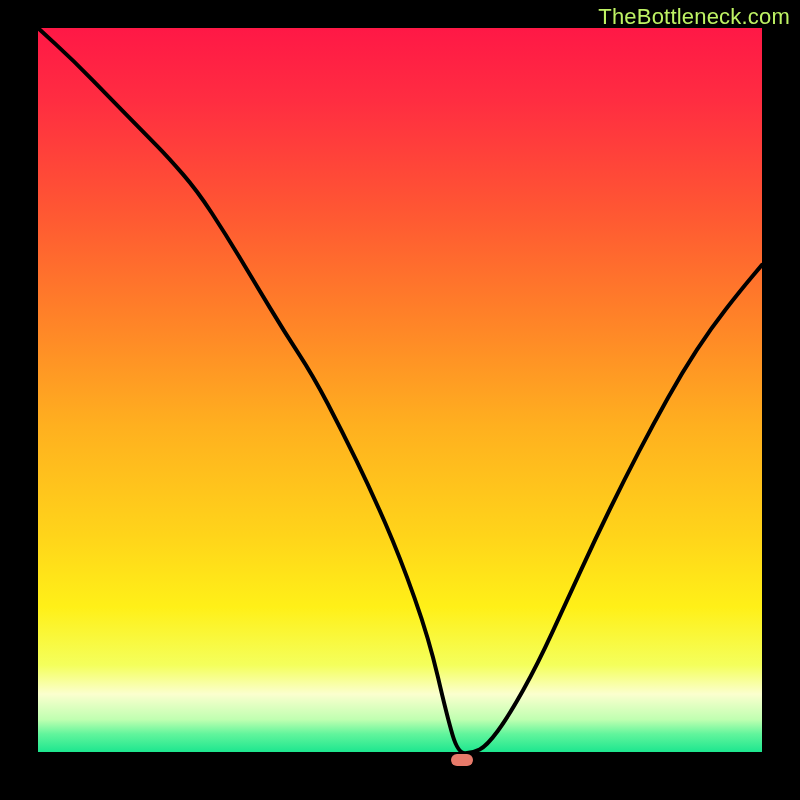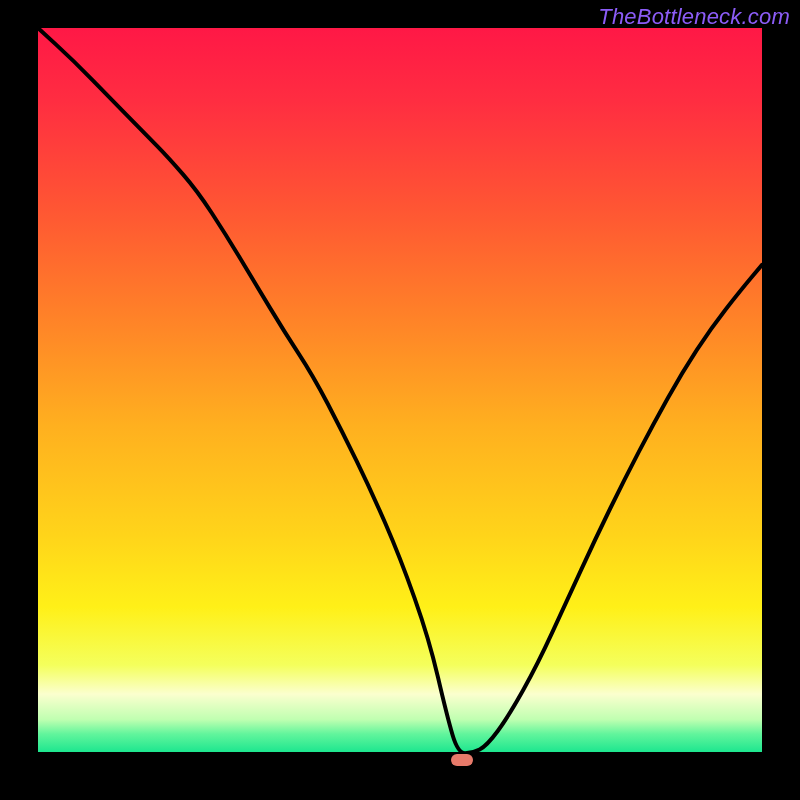--- a/index.html
+++ b/index.html
@@ -15,26 +15,25 @@
     position: relative;
     width: 800px;
     height: 800px;
     background: #000000;
     box-sizing: border-box;
   }
   .watermark {
     position: absolute;
     top: 4px;
     right: 10px;
-    color: #8b5cf6;
+    color: #bef264;
     font-size: 22px;
     letter-spacing: 0.2px;
     z-index: 5;
     user-select: none;
-    font-style: italic;
   }
   .plot-area {
     position: absolute;
     left: 38px;
     top: 28px;
     width: 724px;
     height: 740px;
     overflow: hidden;
   }
   .gradient {

